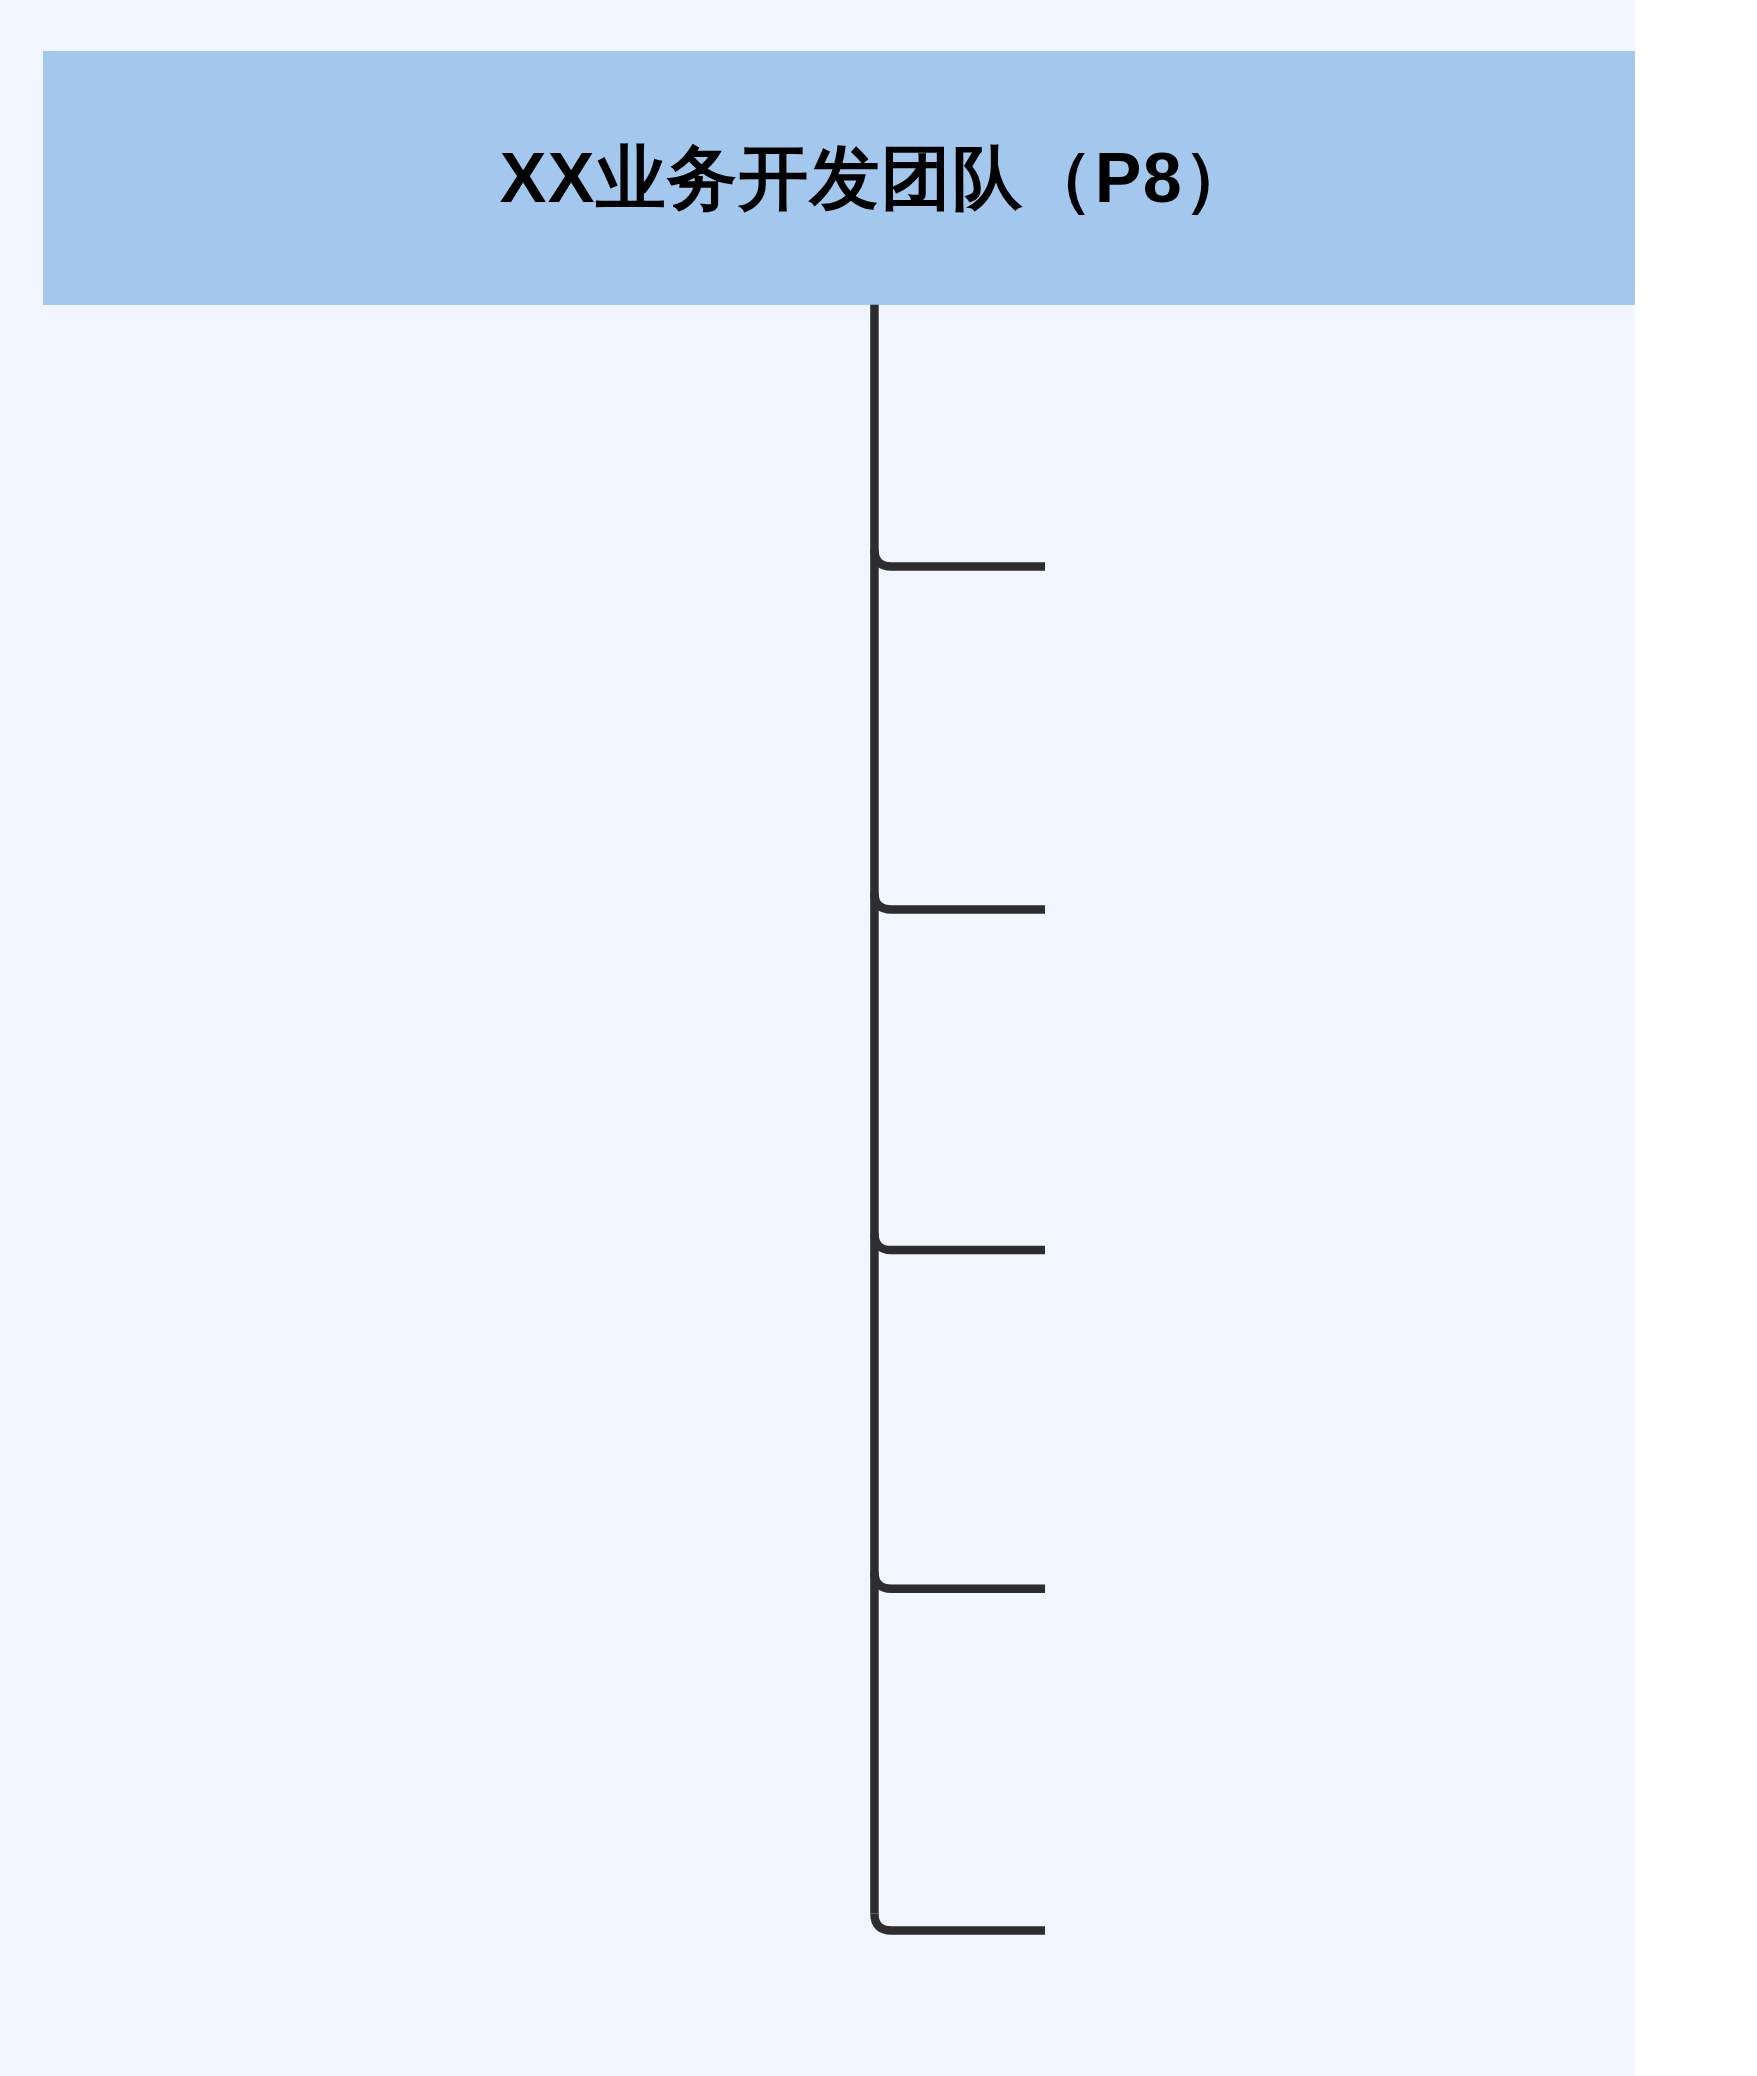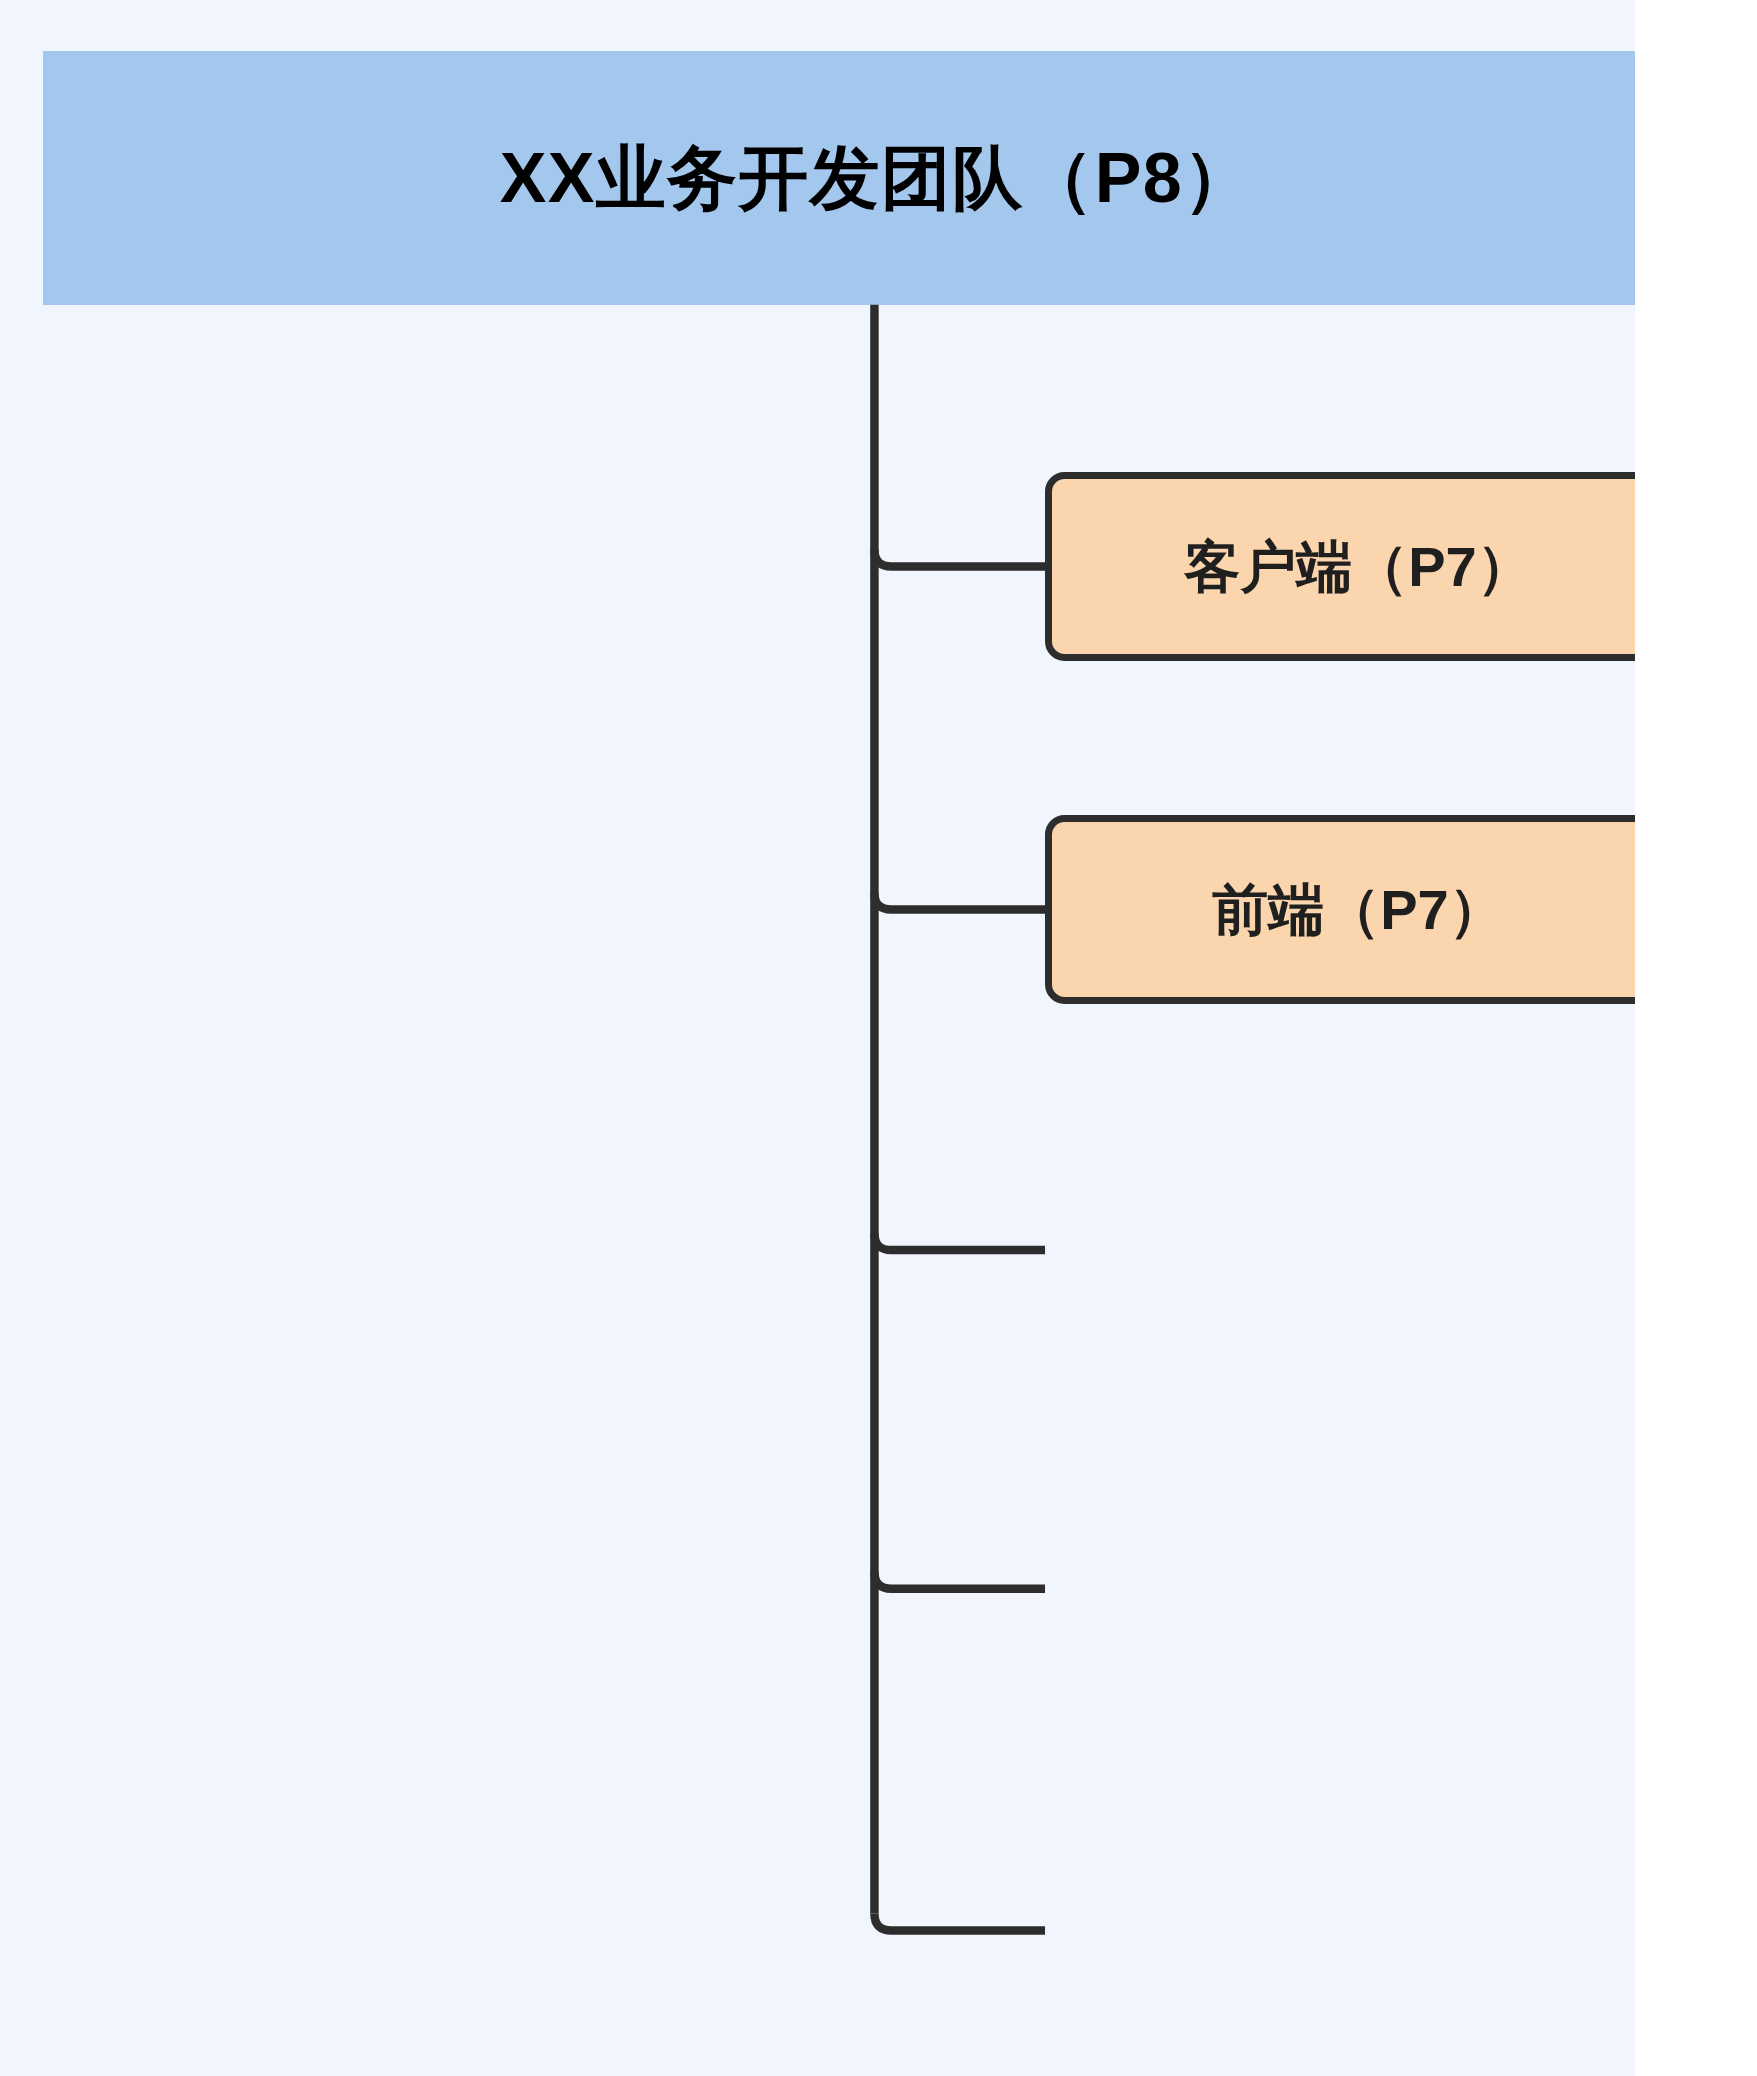--- a/index.html
+++ b/index.html
@@ -97,25 +97,19 @@
       <path d="M 1343 1371 Q 1343 1397 1369 1397 L 1605 1397"></path>
 
       <path d="M 1343 1894 Q 1343 1920 1369 1920 L 1605 1920"></path>
 
       <path d="M 1343 2414 Q 1343 2440 1369 2440 L 1605 2440"></path>
 
       <path d="M 1343 2939 Q 1343 2965 1369 2965 L 1605 2965"></path>
     </g>
   </svg>
 
-  <div class="child-node" id="child-0">
-    <span class="child-label">客户端（P7）</span>
-  </div>
 
-  <div class="child-node" id="child-1">
-    <span class="child-label">前端（P7）</span>
-  </div>
 
 
 
 
 </div>
 
 
 </body></html>

